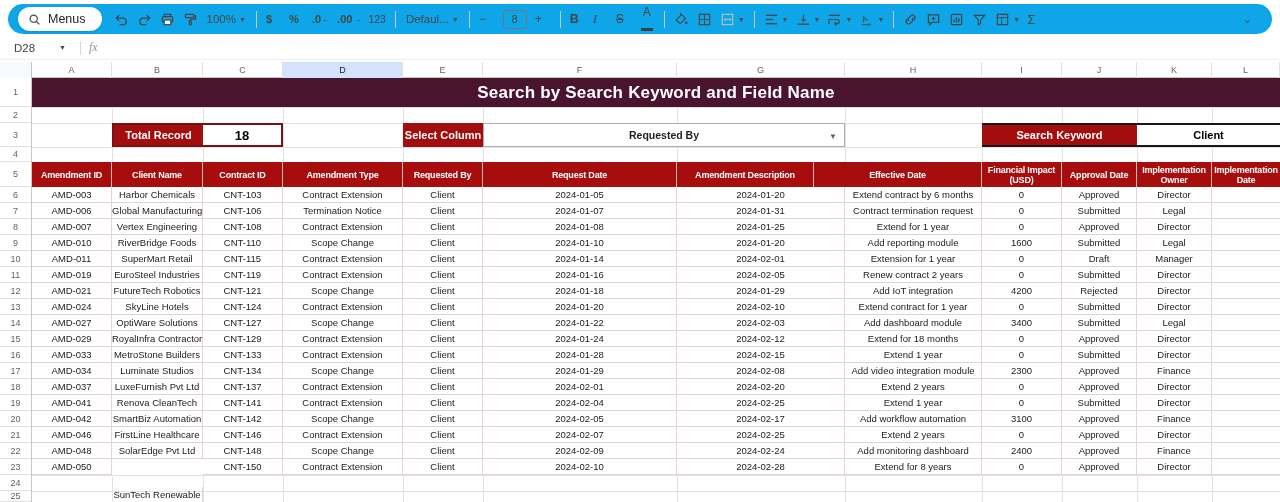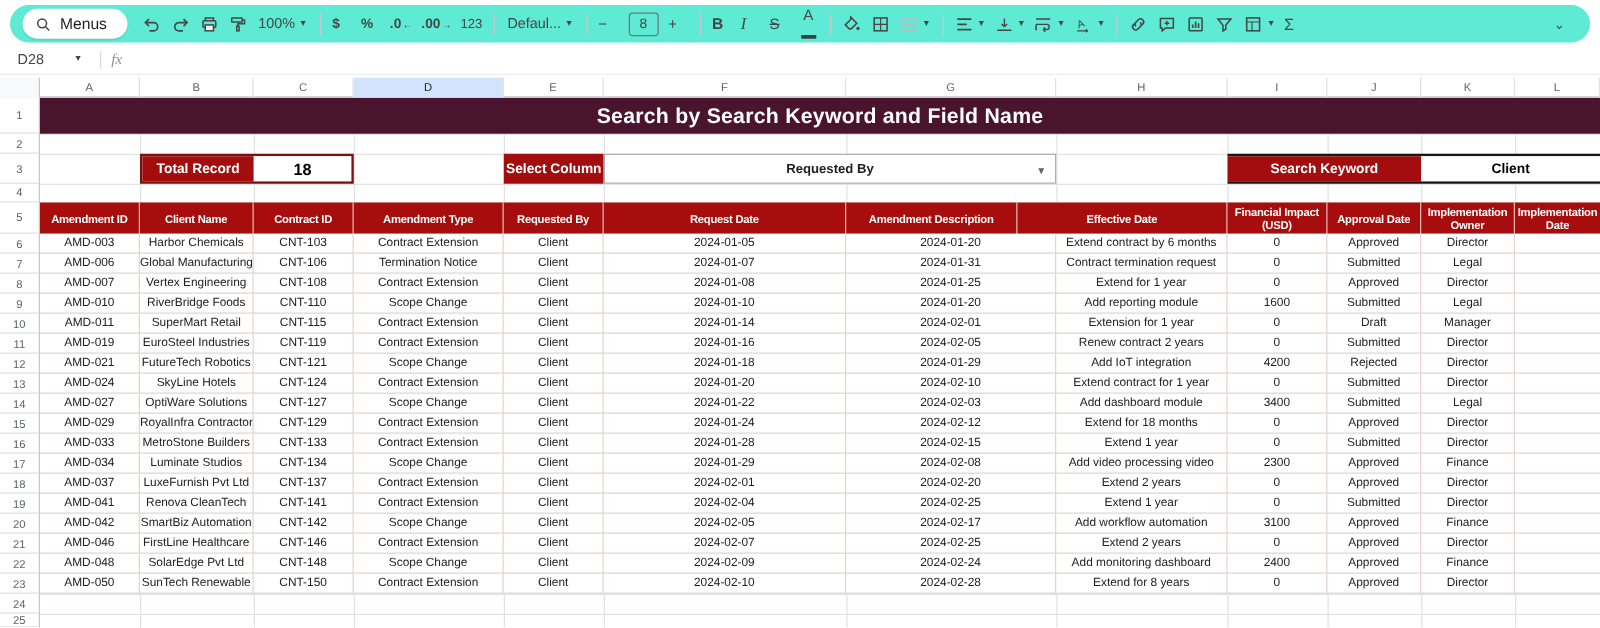--- a/index.html
+++ b/index.html
@@ -1,21 +1,21 @@
 <!DOCTYPE html>
 <html><head>
 <meta charset="utf-8">
 <style>
   *{box-sizing:border-box;margin:0;padding:0}
   html,body{width:1280px;height:502px;overflow:hidden;background:#fff;
     font-family:"Liberation Sans",sans-serif;-webkit-font-smoothing:antialiased}
   .screen{position:relative;width:1280px;height:502px;background:#fff}
 
   
-  .toolbar{position:absolute;left:8px;top:4px;width:1264px;height:30px;background:#5eead4;
+  .toolbar{position:absolute;left:8px;top:4px;width:1264px;height:30px;background:#0ea5e9;
     border-radius:16px;display:flex;align-items:center;padding:0 10px;gap:1px;color:#444746}
   .menus-pill{background:#fff;border-radius:14px;height:24px;display:flex;align-items:center;
     gap:7px;padding:0 16px 0 10px;font-size:12.5px;color:#1f1f1f;box-shadow:0 1px 2px rgba(0,0,0,.12);margin-right:8px}
   .tb{height:24px;min-width:22px;border-radius:4px;display:flex;align-items:center;justify-content:space-between;
     font-size:12px;color:#444746;padding:0 3px;cursor:default;white-space:nowrap}
   .tb svg{display:block}
   .sep{width:1px;height:17px;background:#c6cace;margin:0 5px;flex:none}
   .caret{font-size:7px;color:#444746;margin-left:3px;line-height:1}
   .zoom-btn{font-size:11.5px;padding:0 4px}
   .fmt{font-size:11px;font-weight:bold}
@@ -532,21 +532,21 @@
             <div class="td" style="width: 68px;"></div>
           </div>
           <div class="trow">
             <div class="td" style="width: 80px;">AMD-034</div>
             <div class="td" style="width: 91px;">Luminate Studios</div>
             <div class="td" style="width: 80px;">CNT-134</div>
             <div class="td" style="width: 120px;">Scope Change</div>
             <div class="td" style="width: 80px;">Client</div>
             <div class="td" style="width: 194px;">2024-01-29</div>
             <div class="td" style="width: 168px;">2024-02-08</div>
-            <div class="td" style="width: 137px;">Add video processing video</div>
+            <div class="td" style="width: 137px;">Add video integration module</div>
             <div class="td" style="width: 80px;">2300</div>
             <div class="td" style="width: 75px;">Approved</div>
             <div class="td" style="width: 75px;">Finance</div>
             <div class="td" style="width: 68px;"></div>
           </div>
           <div class="trow">
             <div class="td" style="width: 80px;">AMD-037</div>
             <div class="td" style="width: 91px;">LuxeFurnish Pvt Ltd</div>
             <div class="td" style="width: 80px;">CNT-137</div>
             <div class="td" style="width: 120px;">Contract Extension</div>
@@ -610,21 +610,21 @@
             <div class="td" style="width: 194px;">2024-02-09</div>
             <div class="td" style="width: 168px;">2024-02-24</div>
             <div class="td" style="width: 137px;">Add monitoring dashboard</div>
             <div class="td" style="width: 80px;">2400</div>
             <div class="td" style="width: 75px;">Approved</div>
             <div class="td" style="width: 75px;">Finance</div>
             <div class="td" style="width: 68px;"></div>
           </div>
           <div class="trow">
             <div class="td" style="width: 80px;">AMD-050</div>
-            <div class="td" style="width: 91px;">SunTech Renewable</div>
+            <div class="td" style="width: 91px; margin-top: 28px;">SunTech Renewable</div>
             <div class="td" style="width: 80px;">CNT-150</div>
             <div class="td" style="width: 120px;">Contract Extension</div>
             <div class="td" style="width: 80px;">Client</div>
             <div class="td" style="width: 194px;">2024-02-10</div>
             <div class="td" style="width: 168px;">2024-02-28</div>
             <div class="td" style="width: 137px;">Extend for 8 years</div>
             <div class="td" style="width: 80px;">0</div>
             <div class="td" style="width: 75px;">Approved</div>
             <div class="td" style="width: 75px;">Director</div>
             <div class="td" style="width: 68px;"></div>

